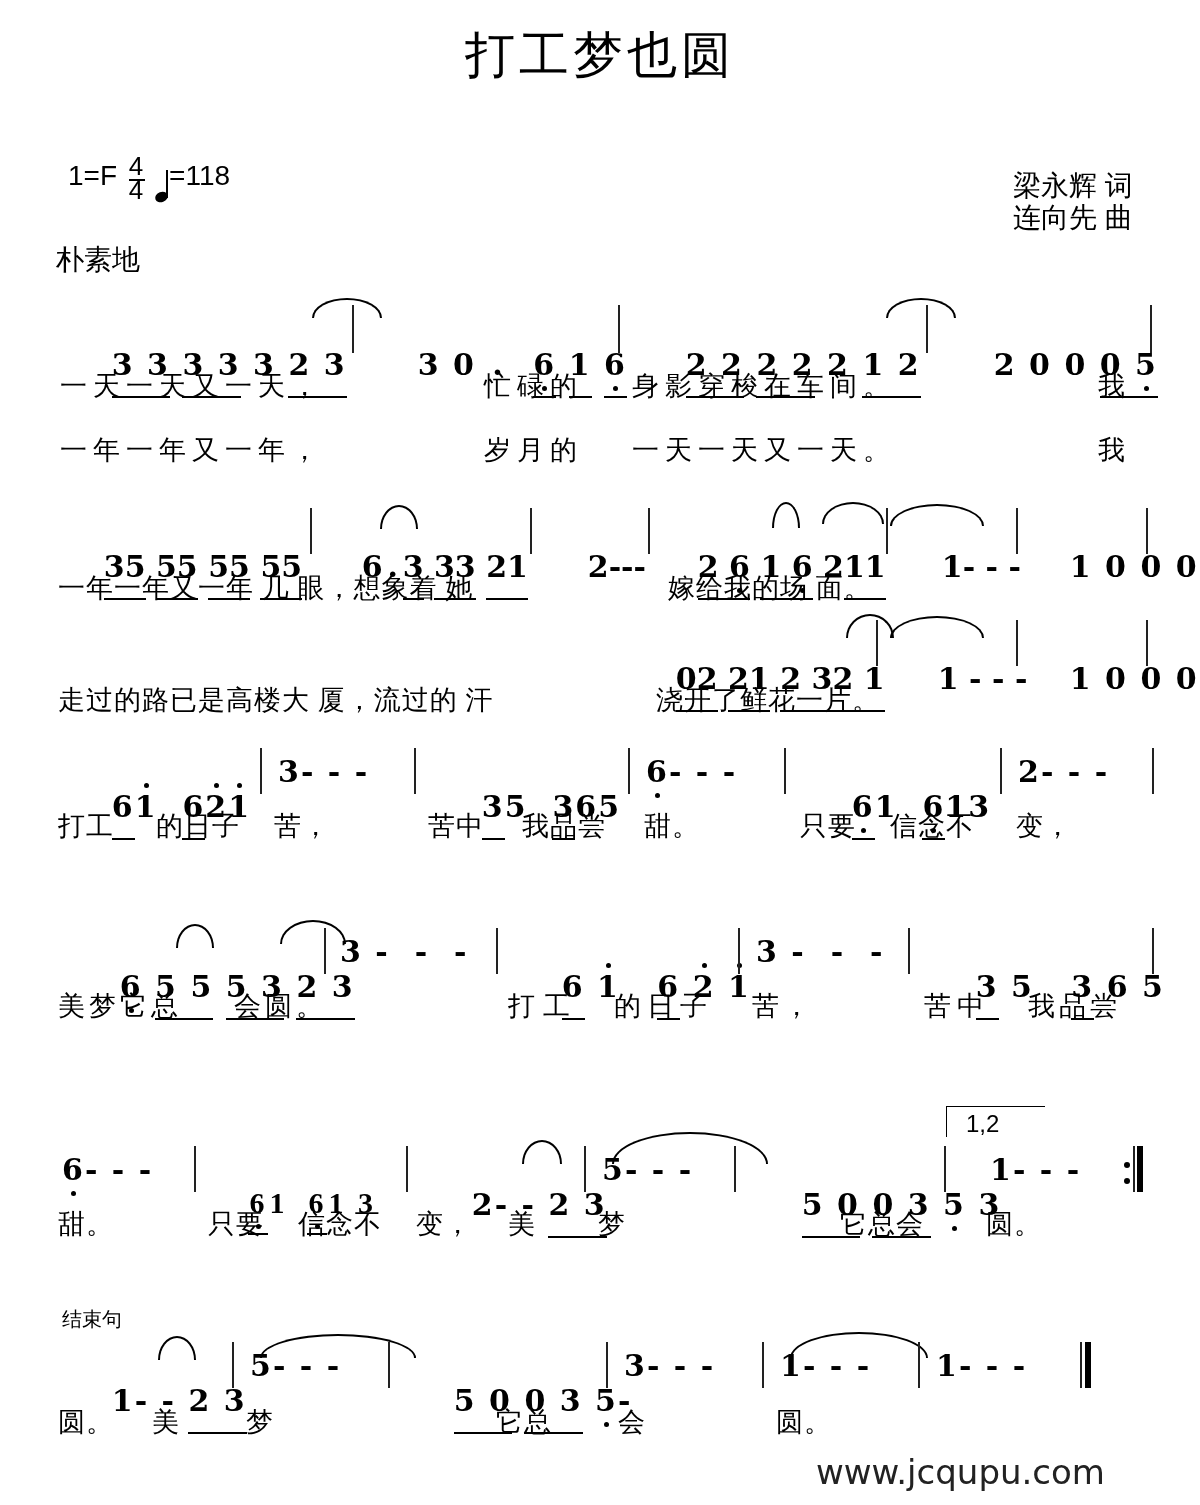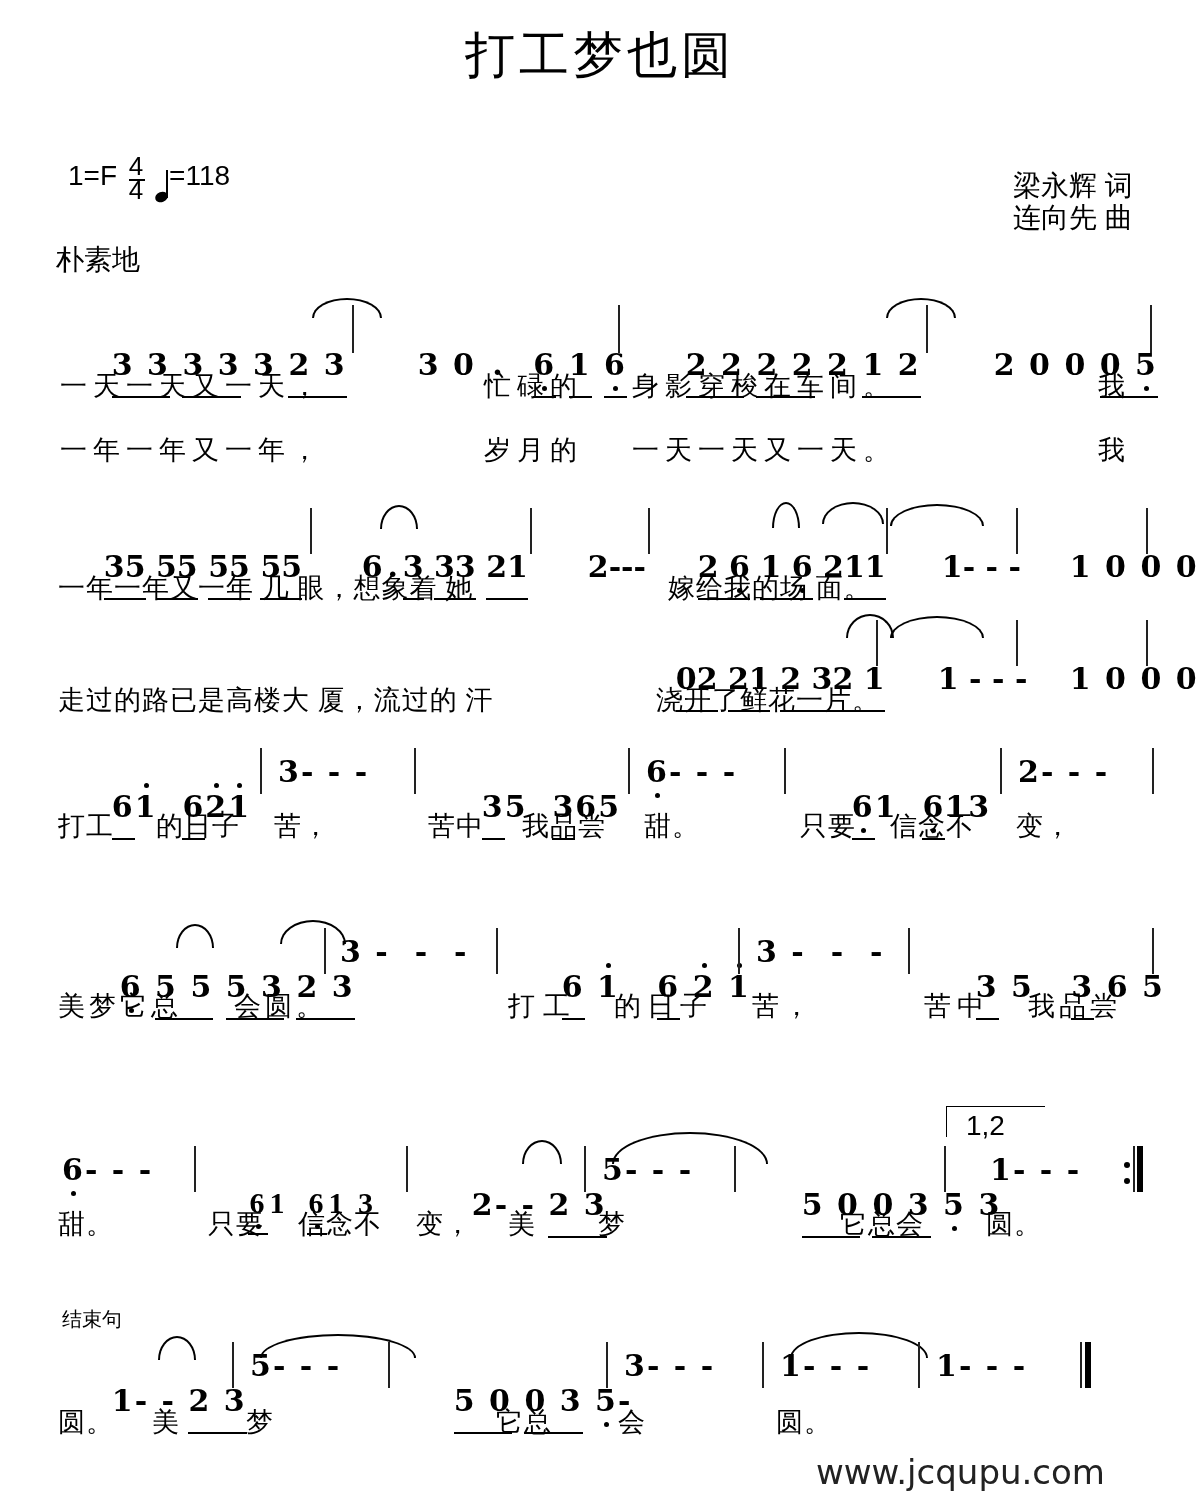--- a/index.html
+++ b/index.html
@@ -186,21 +186,21 @@
   <div class="lyr" style="left:234px;top:988px;letter-spacing:4px;"><span>会圆。</span></div>
   <div class="lyr" style="left:508px;top:988px;letter-spacing:8px;"><span>打工</span></div>
   <div class="lyr" style="left:614px;top:988px;letter-spacing:6px;"><span>的日子</span></div>
   <div class="lyr" style="left:752px;top:988px;letter-spacing:4px;"><span>苦，</span></div>
   <div class="lyr" style="left:924px;top:988px;letter-spacing:6px;"><span>苦中</span></div>
   <div class="lyr" style="left:1028px;top:988px;letter-spacing:4px;"><span>我品尝</span></div>
 </div>
 
 <div>
   <div class="volta" style="left:946px;top:1106px;width:98px;height:30px;"></div>
-  <div class="label-small" style="left:966px;top:1110px;font-family:'Liberation Sans',sans-serif;font-size:28px;">1,2</div>
+  <div class="label-small" style="left:966px;top:1110px;font-family:'Liberation Sans',sans-serif;font-size:24px;">1,2</div>
 
   <div class="notes" style="left:62px;top:1152px;"><span class="note lo">6</span>- - -</div>
   <div class="bar" style="left:194px;top:1146px;height:46px;"></div>
   <div class="notes" style="left:210px;top:1152px;font-family:Liberation Serif, serif;">
     <span class="u1"><span class="note lo">6</span></span><span class="note">1</span>  <span class="u1"><span class="note lo">6</span></span><span class="note">1</span> <span class="note">3</span>
   </div>
   <div class="bar" style="left:406px;top:1146px;height:46px;"></div>
   <div class="notes" style="left:422px;top:1152px;">
     <span class="note">2</span>- - <span class="u1"><span class="note">2</span> <span class="note">3</span></span>
   </div>

